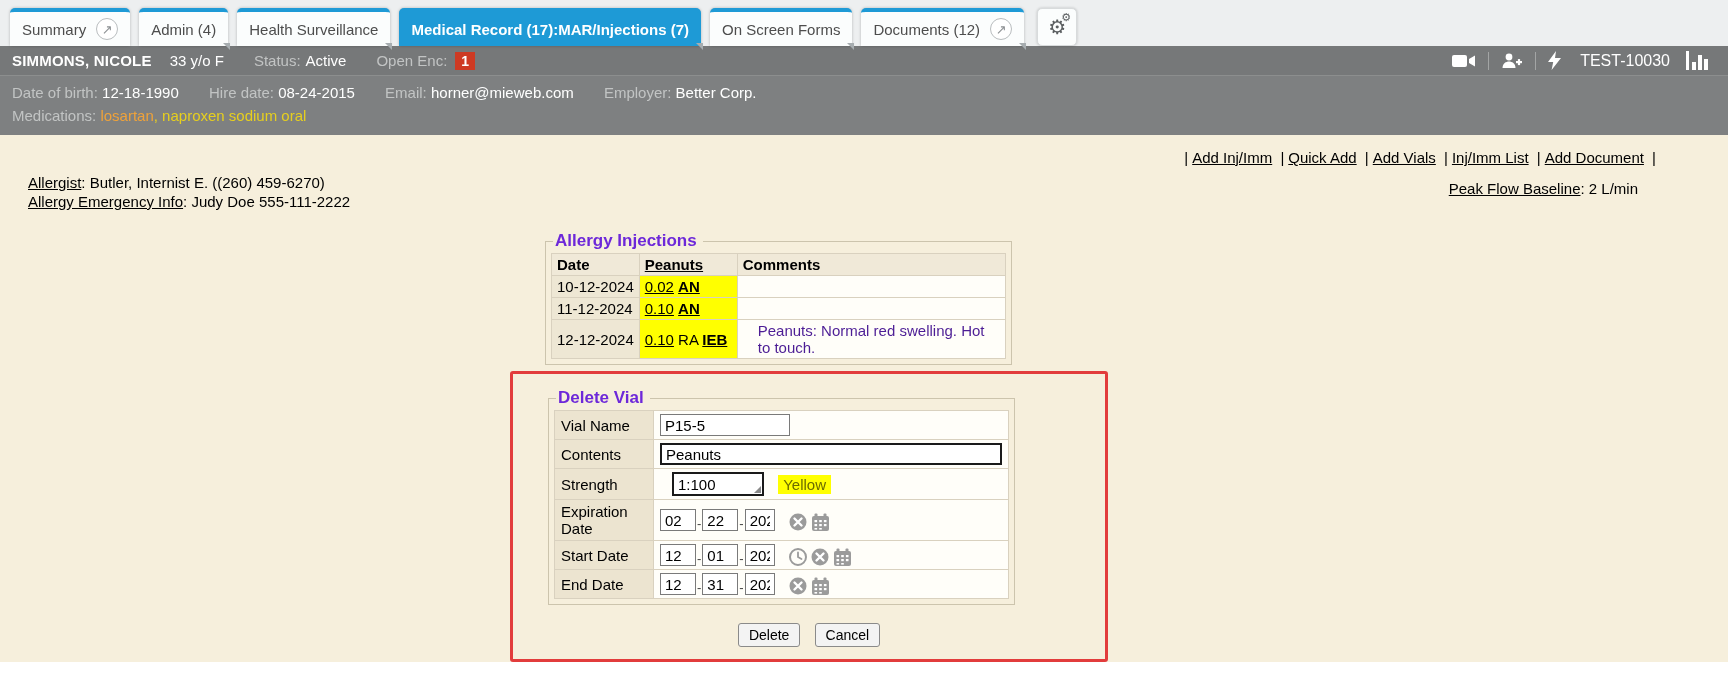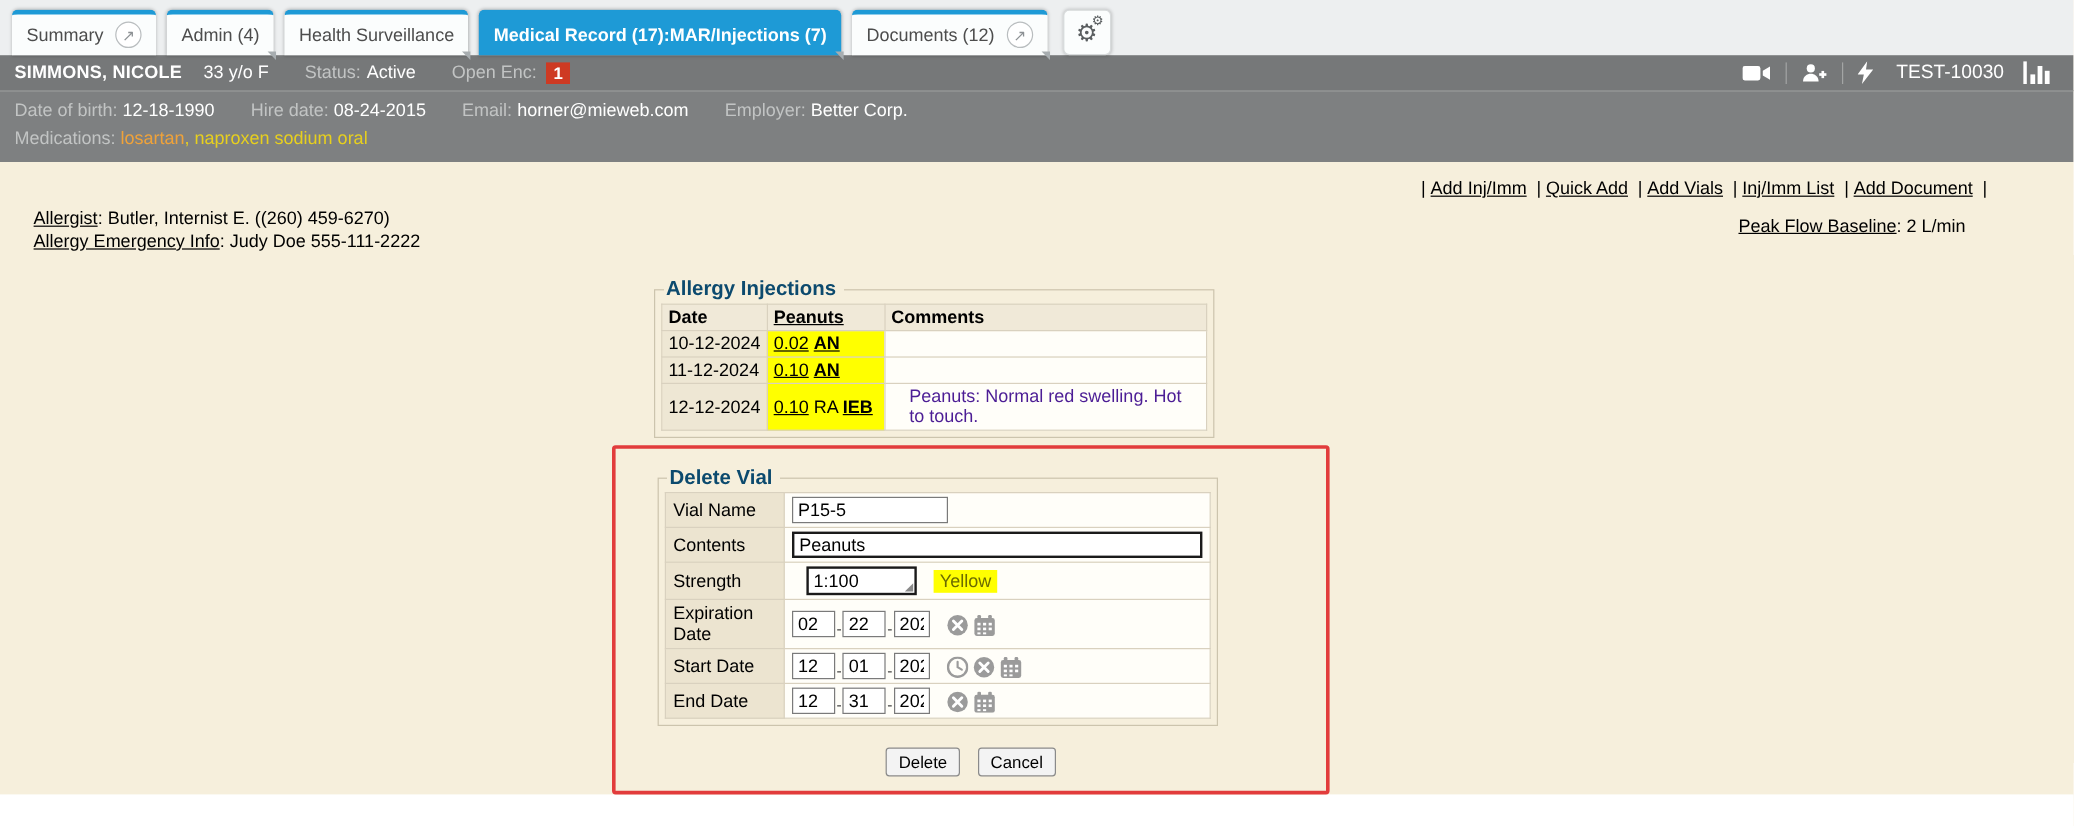--- a/index.html
+++ b/index.html
@@ -127,21 +127,21 @@
   .quick-links { font-size: 15px; }
   .quick-links .pipe { margin: 0 4px; }
   .peak-flow { margin-top: 14px; padding-right: 22px; }
   
   .fs-wrap { margin-left: 545px; width: 467px; }
   fieldset {
     border: 1px solid #ccc4ad;
     padding: 2px 5px 5px 5px;
   }
   legend {
-    color: #0c4a6e; font-weight: bold; font-size: 17px;
+    color: #6d28d9; font-weight: bold; font-size: 17px;
     padding: 0 6px 0 2px; margin-left: 2px;
   }
   .inj-table { width: 100%; border-collapse: collapse; font-size: 15px; }
   .inj-table th, .inj-table td {
     border: 1px solid #d9d1bf;
     padding: 2px 5px;
     text-align: left;
     height: 22px;
   }
   .inj-table th { background: #f0e9d8; font-weight: bold; }
@@ -223,20 +223,23 @@
       </span>
   </div>
   <div class="tab has-menu">
     <span>Admin (4)</span>
   </div>
   <div class="tab has-menu">
     <span>Health Surveillance</span>
   </div>
   <div class="tab active has-menu">
     <span>Medical Record (17):MAR/Injections (7)</span>
+  </div>
+  <div class="tab has-menu">
+    <span>On Screen Forms</span>
   </div>
   <div class="tab has-menu">
     <span>Documents (12)</span>
     <span class="popout-circle">
         <span>↗</span>
       </span>
   </div>
   <div class="gear-btn">
     <span>⚙</span>
     <span class="gear-small">⚙</span>

